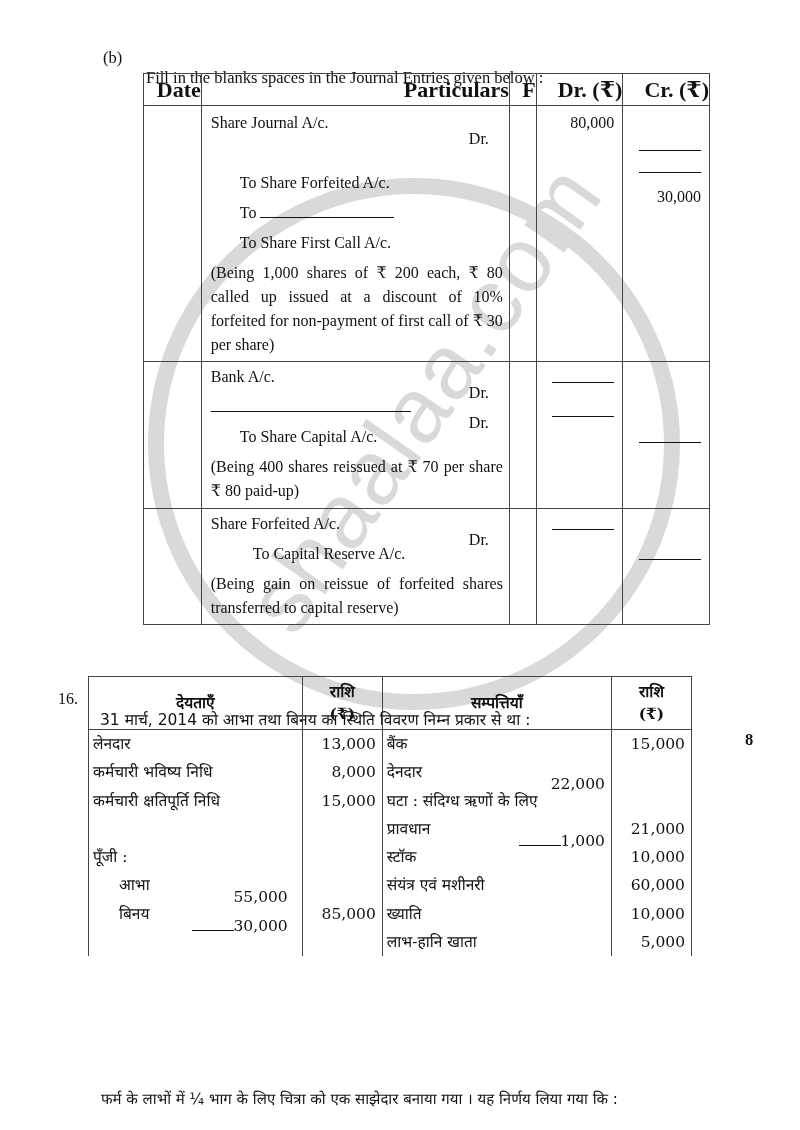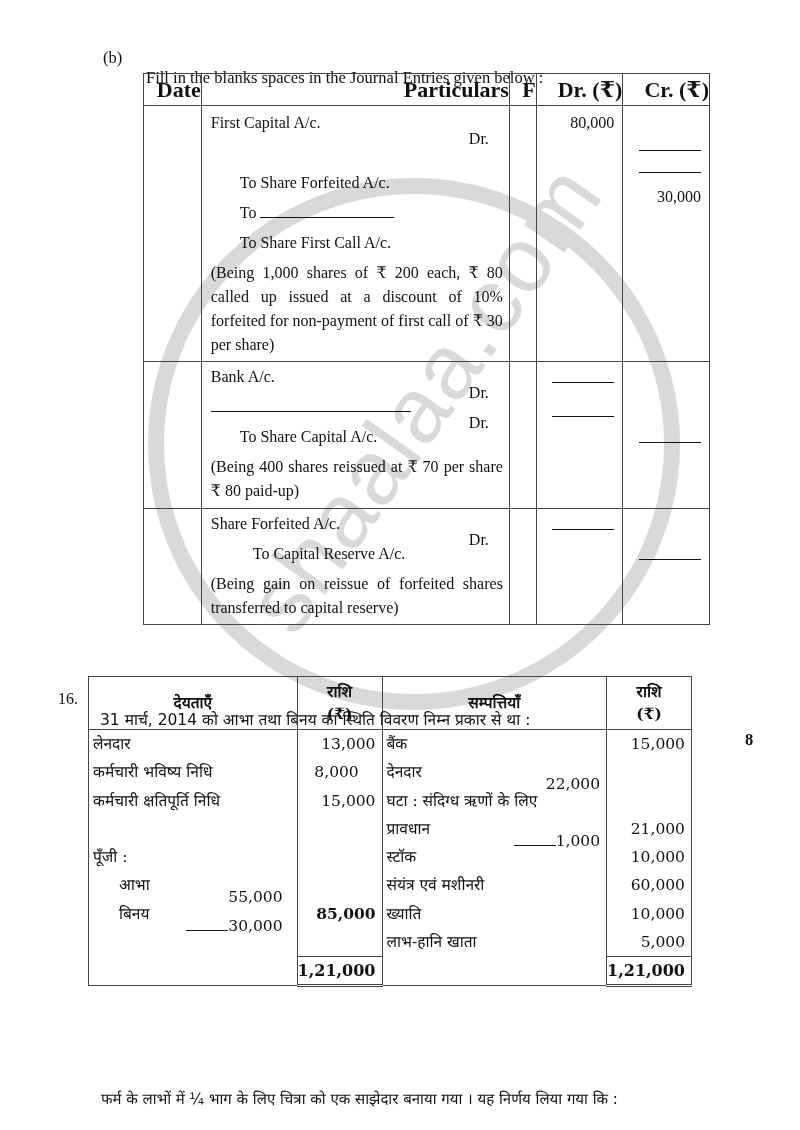--- a/index.html
+++ b/index.html
@@ -62,21 +62,21 @@
       <th class="c-dr">Dr. (₹)</th>
       <th class="c-cr">Cr. (₹)</th>
     </tr>
   </thead>
   <tbody>
 
     <tr style="height:253px;">
       <td></td>
       <td class="part-cell">
         <div class="line" style="margin-top:2px;">
-          <span>First Capital A/c.</span>
+          <span>Share Journal A/c.</span>
           <span class="drlbl">Dr.</span>
         </div>
         <div class="line"></div>
         <div class="line indent">To Share Forfeited A/c.</div>
         <div class="line indent">
           <span>To</span>
           <span class="blank" style="width:134px;"></span>
         </div>
         <div class="line indent">To Share First Call A/c.</div>
         <div class="narr">(Being 1,000 shares of ₹ 200 each, ₹ 80 called up issued at a discount of 10% forfeited for non-payment of first call of ₹ 30 per share)</div>
@@ -187,26 +187,26 @@
           <span class="sub">55,000</span>
         </div>
         <div class="r lbl" style="padding-left:30px;">
           <span>बिनय</span>
           <span class="sub sub-ul"><span class="ulpre"></span><span>30,000</span></span>
         </div>
         <div class="r lbl"></div>
       </td>
       <td>
         <div class="r num" style="padding-right:6px;">13,000</div>
-        <div class="r num" style="padding-right:6px;text-align:center;">8,000</div>
+        <div class="r num" style="padding-right:6px;">8,000</div>
         <div class="r num" style="padding-right:6px;">15,000</div>
         <div class="r"></div>
         <div class="r"></div>
         <div class="r"></div>
-        <div class="r num" style="padding-right:6px;font-weight:bold;">85,000</div>
+        <div class="r num" style="padding-right:6px;">85,000</div>
         <div class="r"></div>
       </td>
       <td>
         <div class="r lbl">बैंक</div>
         <div class="r lbl">
           <span>देनदार</span>
           <span class="sub" style="right:6px;">22,000</span>
         </div>
         <div class="r lbl">घटा : संदिग्ध ऋणों के लिए</div>
         <div class="r lbl">
@@ -222,22 +222,16 @@
         <div class="r num" style="padding-right:6px;">15,000</div>
         <div class="r"></div>
         <div class="r"></div>
         <div class="r num" style="padding-right:6px;">21,000</div>
         <div class="r num" style="padding-right:6px;">10,000</div>
         <div class="r num" style="padding-right:6px;">60,000</div>
         <div class="r num" style="padding-right:6px;">10,000</div>
         <div class="r num" style="padding-right:6px;">5,000</div>
       </td>
     </tr>
-    <tr class="total">
-      <td style="border-top:none; border-bottom:1.3px solid #444;"></td>
-      <td class="total-amt dbl">1,21,000</td>
-      <td style="border-top:none; border-bottom:1.3px solid #444;"></td>
-      <td class="total-amt dbl">1,21,000</td>
-    </tr>
   </tbody>
 </table>
 
 <div class="abs layer" style="left:101px; top:988px; font-size:15px; font-family:'DejaVu Sans', sans-serif;">फर्म के लाभों में ¼ भाग के लिए चित्रा को एक साझेदार बनाया गया । यह निर्णय लिया गया कि :</div>
 
 </body></html>

